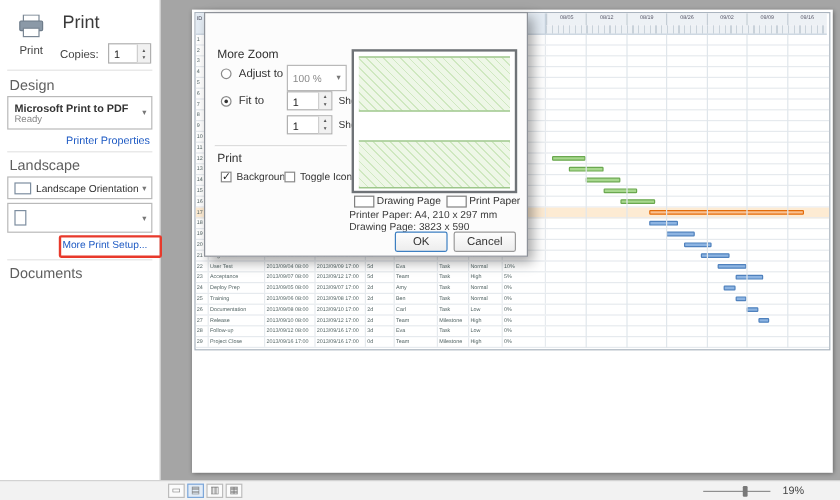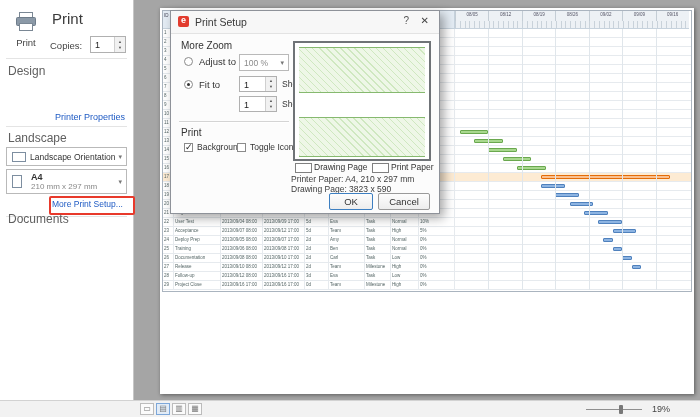--- a/index.html
+++ b/index.html
@@ -127,40 +127,42 @@
   <div class="spinner copies-spin">
     <span class="spin-val">1</span>
     <span class="spin-btns">
         <i>▲</i>
         <i>▼</i>
       </span>
   </div>
 
   <div class="hr" style="top:58px"></div>
   <div class="sec-head" style="top:64px">Design</div>
+  <div class="combo" style="left:6px;top:80px;width:121px;height:28px">
+    <div class="pc-text">
+      <div class="pc-name">Microsoft Print to PDF</div>
+      <div class="pc-status">Ready</div>
+    </div>
+  </div>
   <span class="link" style="right:8px;top:112px">Printer Properties</span>
 
   <div class="hr" style="top:126px"></div>
   <div class="sec-head" style="top:131px">Landscape</div>
   <div class="combo" style="left:6px;top:147px;width:121px;height:19px">
     <span class="icon-landscape"></span>
     <span class="co-lbl">Landscape Orientation</span>
   </div>
   <div class="combo" style="left:6px;top:169px;width:121px;height:25px">
     <span class="icon-portrait"></span>
-    <div class="pc-text">
-      <div class="pc-name">A4</div>
-      <div class="pc-status">210 mm x 297 mm</div>
-    </div>
   </div>
   <span class="link" style="left:52px;top:199px;font-size:8.5px">More Print Setup...</span>
   <div class="red-box" style="left:49px;top:196px;width:82px;height:15px"></div>
 
   <div class="hr" style="top:216px"></div>
-  <div class="sec-head" style="top:212px">Documents</div>
+  <div class="sec-head" style="top:221px">Documents</div>
 </div>
 
 <div class="main">
   <div class="page">
     <div class="gantt" id="gantt">
       <div class="g-header" id="g-cols">
           <div class="g-hcell" style="width: 11px;">ID</div>
           <div class="g-hcell" style="width: 47px;">Task Name</div>
           <div class="g-hcell" style="width: 42px;">Start Time</div>
           <div class="g-hcell" style="width: 42px;">End Time</div>
@@ -570,32 +572,26 @@
           <div class="g-line" style="left: 100px;"></div>
           <div class="g-line" style="left: 134px;"></div>
           <div class="g-line" style="left: 167px;"></div>
           <div class="g-line" style="left: 201px;"></div>
         </div>
     </div>
   </div>
 </div>
 
 <div class="dialog">
-  <div class="dlg-title">
-    <span class="dlg-icon"></span>
-    <span class="dlg-title-text">Print Setup</span>
-    <span class="dlg-help">?</span>
-    <span class="dlg-close">✕</span>
-  </div>
 
   <div class="grp-label" style="left:10px;top:29px">More Zoom</div>
 
   <span class="radio" id="rd-adjust" style="left:13px;top:46px"></span>
   <span class="dlbl" style="left:28px;top:45px">Adjust to</span>
-  <div class="combo" style="left:68px;top:43px;width:50px;height:17px">
+  <div class="combo" style="left:68px;top:43px;width:50px;height:22px">
     <span class="co-lbl dim" style="padding-left:4px">100 %</span>
   </div>
 
   <span class="radio selected" id="rd-fit" style="left:13px;top:69px"></span>
   <span class="dlbl" style="left:28px;top:68px">Fit to</span>
   <div class="spinner" style="left:68px;top:65px;width:38px;height:16px">
     <span class="spin-val">1</span>
     <span class="spin-btns">
         <i>▲</i>
         <i>▼</i>

